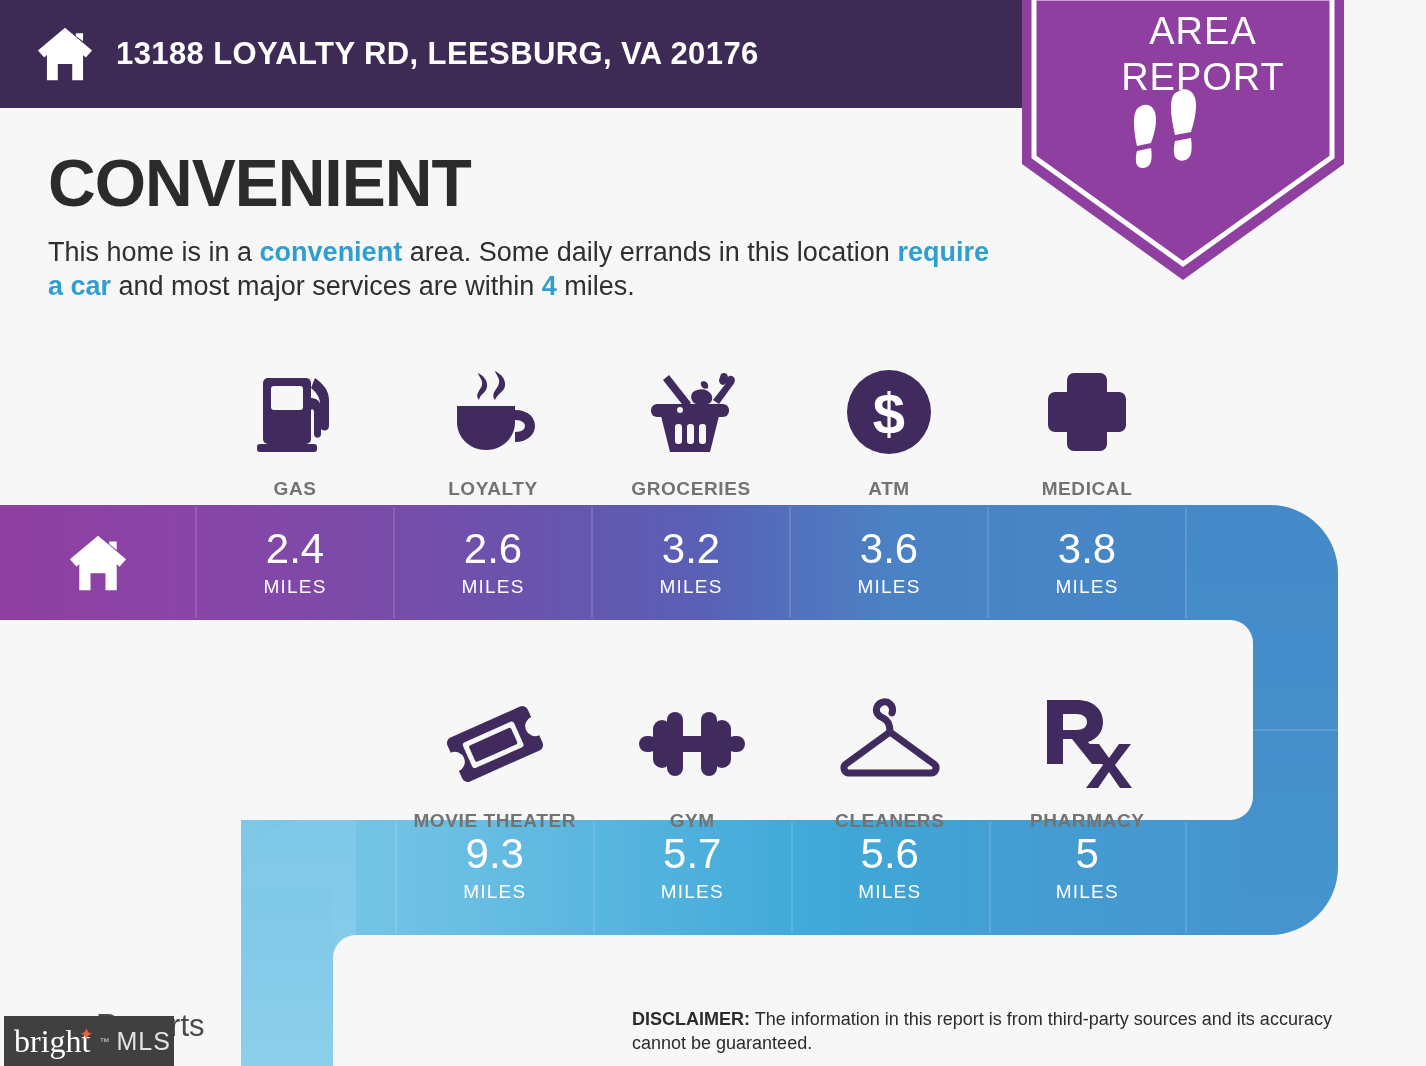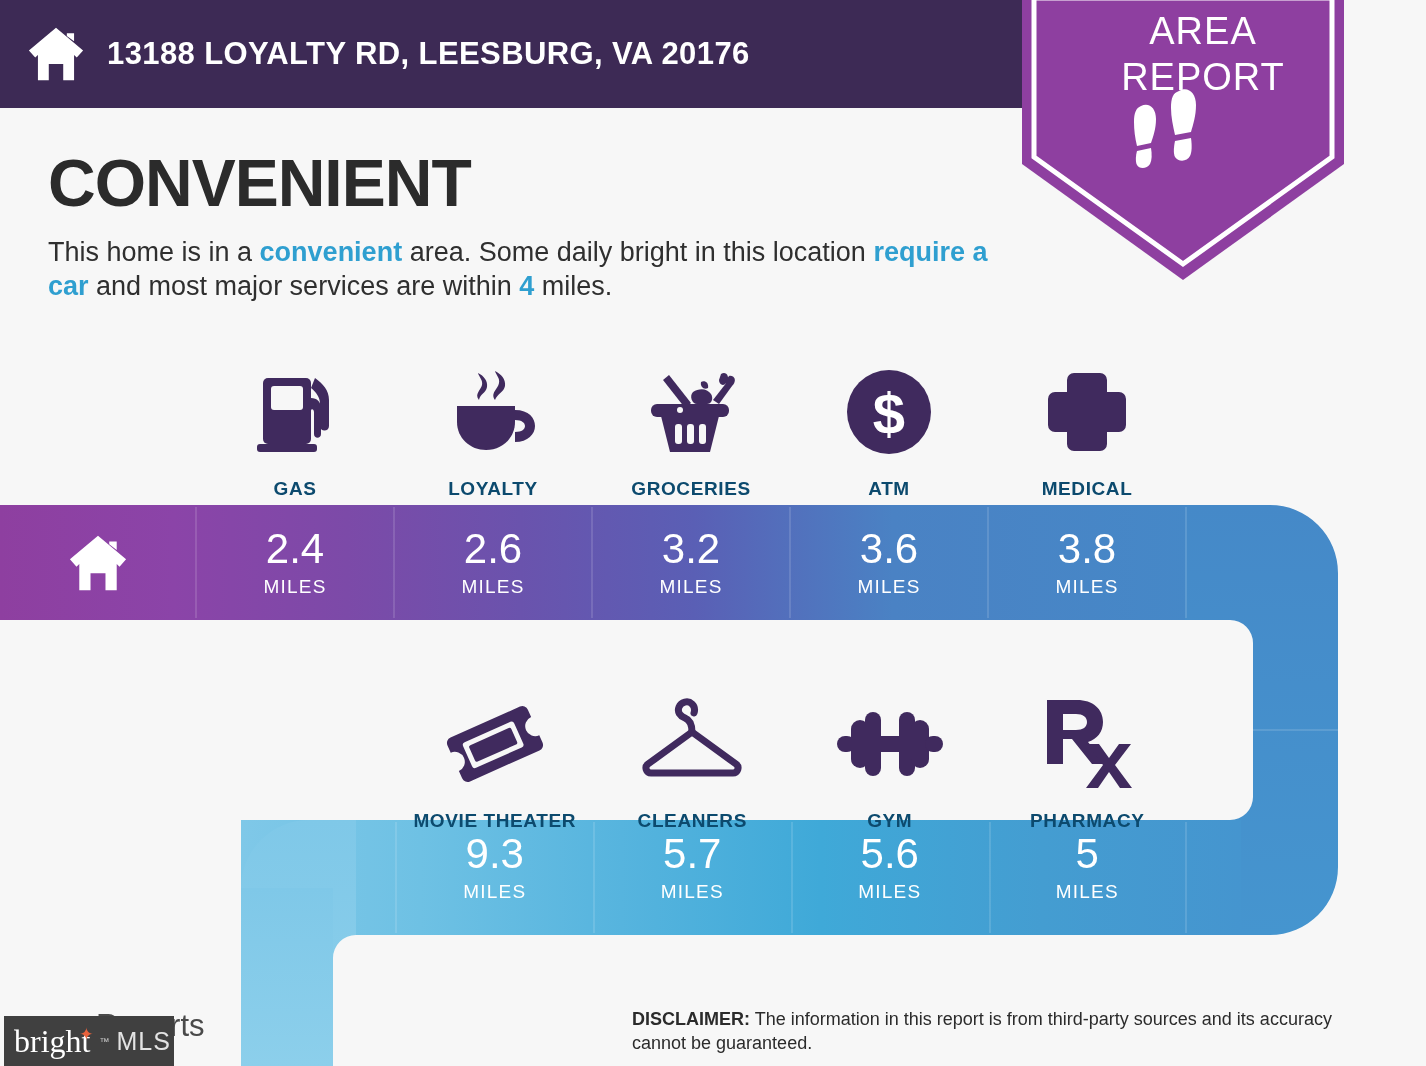--- a/index.html
+++ b/index.html
@@ -8,21 +8,21 @@
     width: 1426px; height: 1066px;
     background: #f7f7f7;
     font-family: "Liberation Sans", sans-serif;
     overflow: hidden;
   }
   .page { position: relative; width: 1426px; height: 1066px; background: #f7f7f7; }
 
   
   .header {
     position: absolute; left: 0; top: 0; width: 1030px; height: 108px;
-    background: #3d2a55; display: flex; align-items: center; padding-left: 27px;
+    background: #3d2a55; display: flex; align-items: center; padding-left: 36px;
     z-index: 4;
   }
   .header-house { width: 58px; height: 56px; flex: 0 0 auto; margin-right: 22px; }
   .header-addr {
     color: #ffffff; font-size: 31px; font-weight: 700; letter-spacing: .4px;
     white-space: nowrap;
   }
 
   
   .badge {
@@ -55,21 +55,21 @@
   .icon-row { position: absolute; display: flex; z-index: 3; }
   .icon-row.row1 { left: 196px; top: 360px; width: 990px; }
   .icon-row.row2 { left: 396px; top: 692px; width: 790px; }
   .icon-cell {
     width: 198px; display: flex; flex-direction: column;
     align-items: center; justify-content: flex-end;
   }
   .icon-glyph { height: 104px; display: flex; align-items: center; justify-content: center; }
   .icon-glyph svg { display: block; }
   .icon-label {
-    margin-top: 14px; font-size: 19px; font-weight: 700; color: #0c4a6e;
+    margin-top: 14px; font-size: 19px; font-weight: 700; color: #737373;
     letter-spacing: .6px; white-space: nowrap;
   }
 
   
   .dist-row { position: absolute; display: flex; z-index: 3; }
   .dist-row.row1 { left: 196px; top: 505px; width: 990px; height: 115px; }
   .dist-row.row2 { left: 396px; top: 820px; width: 790px; height: 95px; text-align: right; }
   .dist-cell {
     width: 198px; display: flex; flex-direction: column;
     align-items: center; justify-content: center; color: #ffffff;
@@ -191,21 +191,21 @@
       </g>
     </svg>
     <div class="badge-text">
       <div>AREA</div>
       <div>REPORT</div>
     </div>
   </div>
 
   <div class="headline">
     <div class="title">CONVENIENT</div>
-    <div class="subtitle"><span>This home is in a </span><span class="hl">convenient</span><span> area. Some daily bright in this location </span><span class="hl">require a car</span><span> and most major services are within </span><span class="hl">4</span><span> miles.</span></div>
+    <div class="subtitle"><span>This home is in a </span><span class="hl">convenient</span><span> area. Some daily errands in this location </span><span class="hl">require a car</span><span> and most major services are within </span><span class="hl">4</span><span> miles.</span></div>
   </div>
 
   <div class="icon-row row1">
 
     <div class="icon-cell">
       <div class="icon-glyph">
         <svg width="96" height="96" viewBox="0 0 96 96" fill="#402a5e">
           <rect x="16" y="14" width="48" height="66" rx="5"></rect>
           <rect x="24" y="22" width="32" height="24" rx="3" fill="#f7f7f7"></rect>
           <rect x="10" y="80" width="60" height="8" rx="3"></rect>
@@ -312,45 +312,45 @@
             <rect x="22" y="36" width="56" height="28" rx="3" fill="#f7f7f7"></rect>
             <rect x="27" y="41" width="46" height="18" rx="2" fill="#402a5e"></rect>
           </g>
         </svg>
       </div>
       <div class="icon-label">MOVIE THEATER</div>
     </div>
 
     <div class="icon-cell">
       <div class="icon-glyph">
-        <svg width="112" height="92" viewBox="0 0 112 92" fill="none" stroke="#402a5e" stroke-width="7" stroke-linecap="round" stroke-linejoin="round">
-          <path d="M56,34 c0,-8 -2,-12 -7,-14 c-5,-2 -8,-6 -6,-11 c2,-5 9,-7 13,-3 c3,3 3,6 2,9"></path>
-          <path d="M56,34 L12,66 a5,5 0 0 0 3,9 h82 a5,5 0 0 0 3,-9 Z"></path>
-        </svg>
-      </div>
-      <div class="icon-label">CLEANERS</div>
-    </div>
-
-    <div class="icon-cell">
-      <div class="icon-glyph">
         <svg width="110" height="88" viewBox="0 0 110 88" fill="#402a5e">
           <rect x="2" y="36" width="18" height="16" rx="8"></rect>
           <rect x="16" y="20" width="18" height="48" rx="9"></rect>
           <rect x="30" y="12" width="16" height="64" rx="8"></rect>
           <rect x="42" y="36" width="26" height="16"></rect>
           <rect x="64" y="12" width="16" height="64" rx="8"></rect>
           <rect x="76" y="20" width="18" height="48" rx="9"></rect>
           <rect x="90" y="36" width="18" height="16" rx="8"></rect>
         </svg>
       </div>
       <div class="icon-label">GYM</div>
     </div>
 
     <div class="icon-cell">
       <div class="icon-glyph">
+        <svg width="112" height="92" viewBox="0 0 112 92" fill="none" stroke="#402a5e" stroke-width="7" stroke-linecap="round" stroke-linejoin="round">
+          <path d="M56,34 c0,-8 -2,-12 -7,-14 c-5,-2 -8,-6 -6,-11 c2,-5 9,-7 13,-3 c3,3 3,6 2,9"></path>
+          <path d="M56,34 L12,66 a5,5 0 0 0 3,9 h82 a5,5 0 0 0 3,-9 Z"></path>
+        </svg>
+      </div>
+      <div class="icon-label">CLEANERS</div>
+    </div>
+
+    <div class="icon-cell">
+      <div class="icon-glyph">
         <svg width="96" height="100" viewBox="0 0 96 100" fill="#402a5e">
           <path d="M8,6 h30 c16,0 26,9 26,22 c0,10 -6,17 -15,20 l18,22 l-14,0 l-20,-25 H24 v25 H8 Z
                    M24,20 v16 h13 c7,0 11,-3 11,-8 c0,-5 -4,-8 -11,-8 Z"></path>
           <path d="M48,50 l12,0 l10,14 l10,-14 l12,0 l-16,21 l17,23 l-12,0 l-11,-16 l-11,16 l-12,0 l17,-23 Z"></path>
         </svg>
       </div>
       <div class="icon-label">PHARMACY</div>
     </div>
 
   </div>

